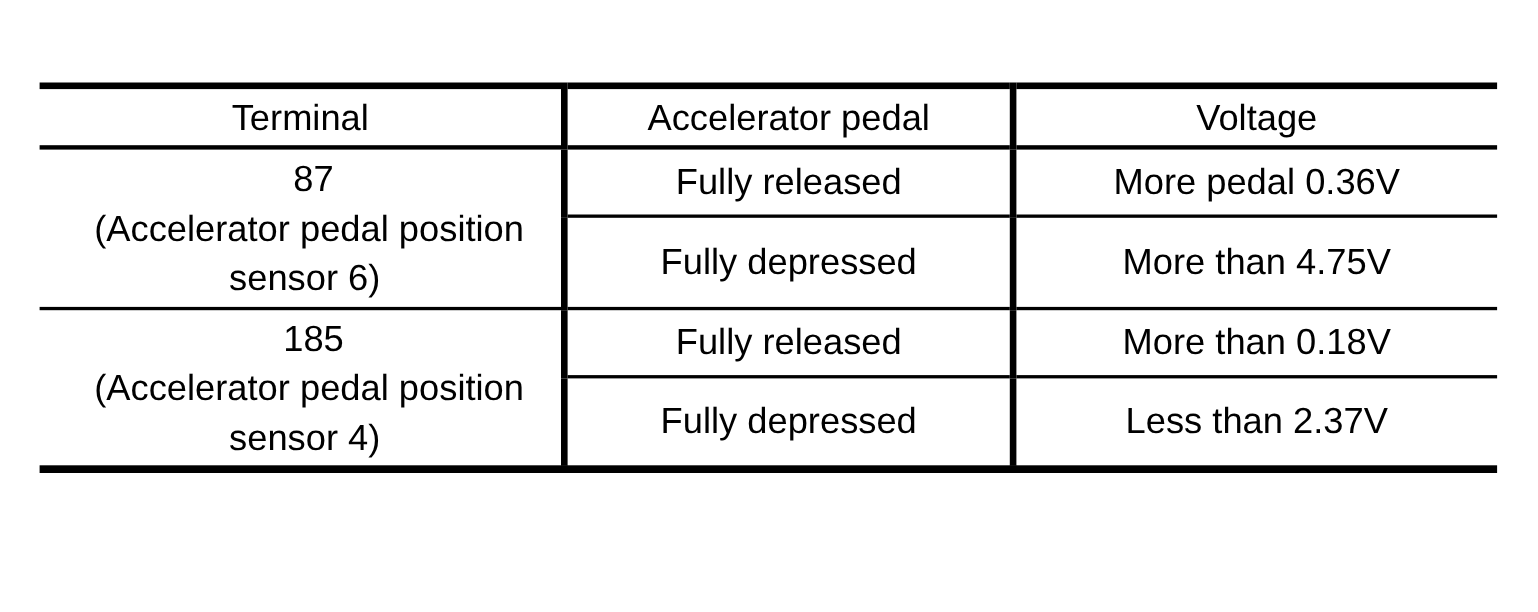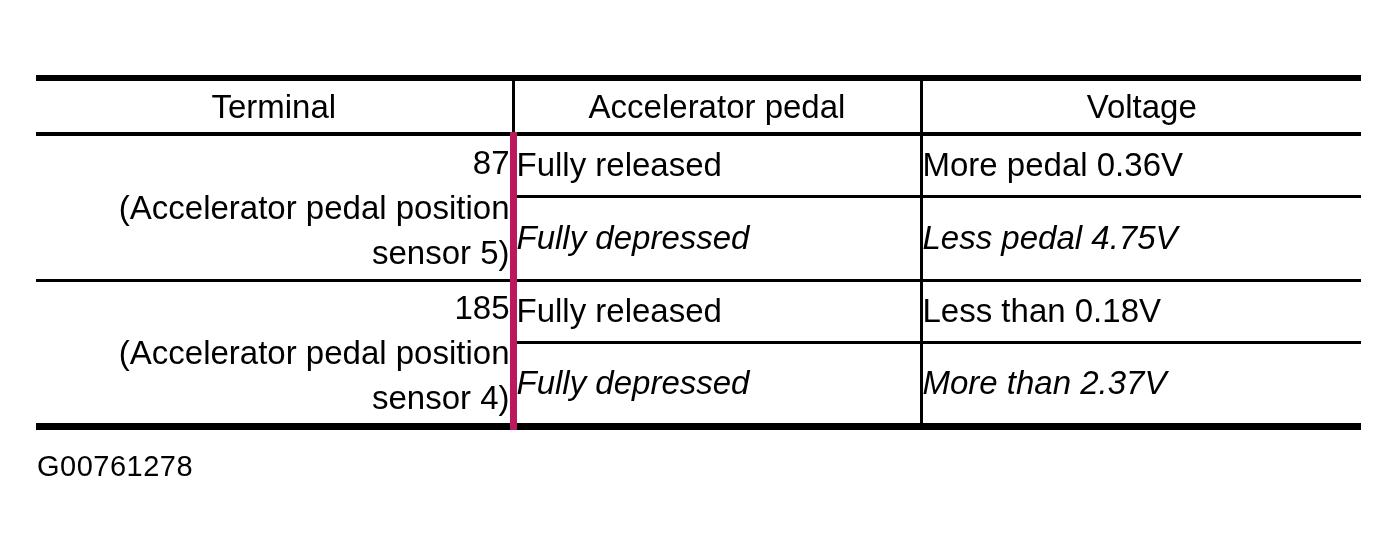--- a/index.html
+++ b/index.html
@@ -35,39 +35,39 @@
 
   thead tr { height: 56px; }
   th {
     font-weight: normal;
     font-size: 33px;
     text-align: center;
     vertical-align: middle;
     border-bottom: 4px solid #000;
     padding: 0;
   }
-  .bl { border-left: 3px solid #000000; }
+  .bl { border-left: 6px solid #000000; }
 
   td {
     vertical-align: middle;
     padding: 0;
   }
   td.terminal {
-    text-align: right;
+    text-align: center;
     padding-left: 8px;
-    border-right: 7px solid #be185d;
+    border-right: 4px solid #be185d;
     line-height: 45px;
   }
   td.terminal .tl1 { margin-left: 16px; }
   td.terminal .tl2 { margin-left: 8px; }
   td.pedal, td.voltage {
-    text-align: left;
+    text-align: center;
   }
   tr.h-rel { height: 62px; }
-  tr.h-dep { height: 84px; font-style: italic; }
+  tr.h-dep { height: 84px; }
   tr.sub-divider    { border-bottom: 3px solid #000; }
   tr.group-divider  { border-bottom: 3px solid #000; }
 
   .figure-id {
     margin: 20px 0 0 37px;
     font-size: 29px;
     letter-spacing: 0.5px;
   }
 </style>
 </head>
@@ -87,42 +87,41 @@
         <th class="bl">Accelerator pedal</th>
         <th class="bl">Voltage</th>
       </tr>
     </thead>
     <tbody>
 
       <tr class="h-rel sub-divider">
         <td class="terminal" rowspan="2">
           <div class="tl1">87</div>
           <div class="tl2">(Accelerator pedal position</div>
-          <div class="tl3">sensor 5)</div>
+          <div class="tl3">sensor 6)</div>
         </td>
         <td class="pedal bl">Fully released</td>
         <td class="voltage bl">More pedal 0.36V</td>
       </tr>
       <tr class="h-dep group-divider">
         <td class="pedal bl">Fully depressed</td>
-        <td class="voltage bl">Less pedal 4.75V</td>
+        <td class="voltage bl">More than 4.75V</td>
       </tr>
 
       <tr class="h-rel sub-divider">
         <td class="terminal" rowspan="2">
           <div class="tl1">185</div>
           <div class="tl2">(Accelerator pedal position</div>
           <div class="tl3">sensor 4)</div>
         </td>
         <td class="pedal bl">Fully released</td>
-        <td class="voltage bl">Less than 0.18V</td>
+        <td class="voltage bl">More than 0.18V</td>
       </tr>
       <tr class="h-dep">
         <td class="pedal bl">Fully depressed</td>
-        <td class="voltage bl">More than 2.37V</td>
+        <td class="voltage bl">Less than 2.37V</td>
       </tr>
 
     </tbody>
   </table>
 
-  <div class="figure-id">G00761278</div>
 
 </div>
 
 </body></html>

